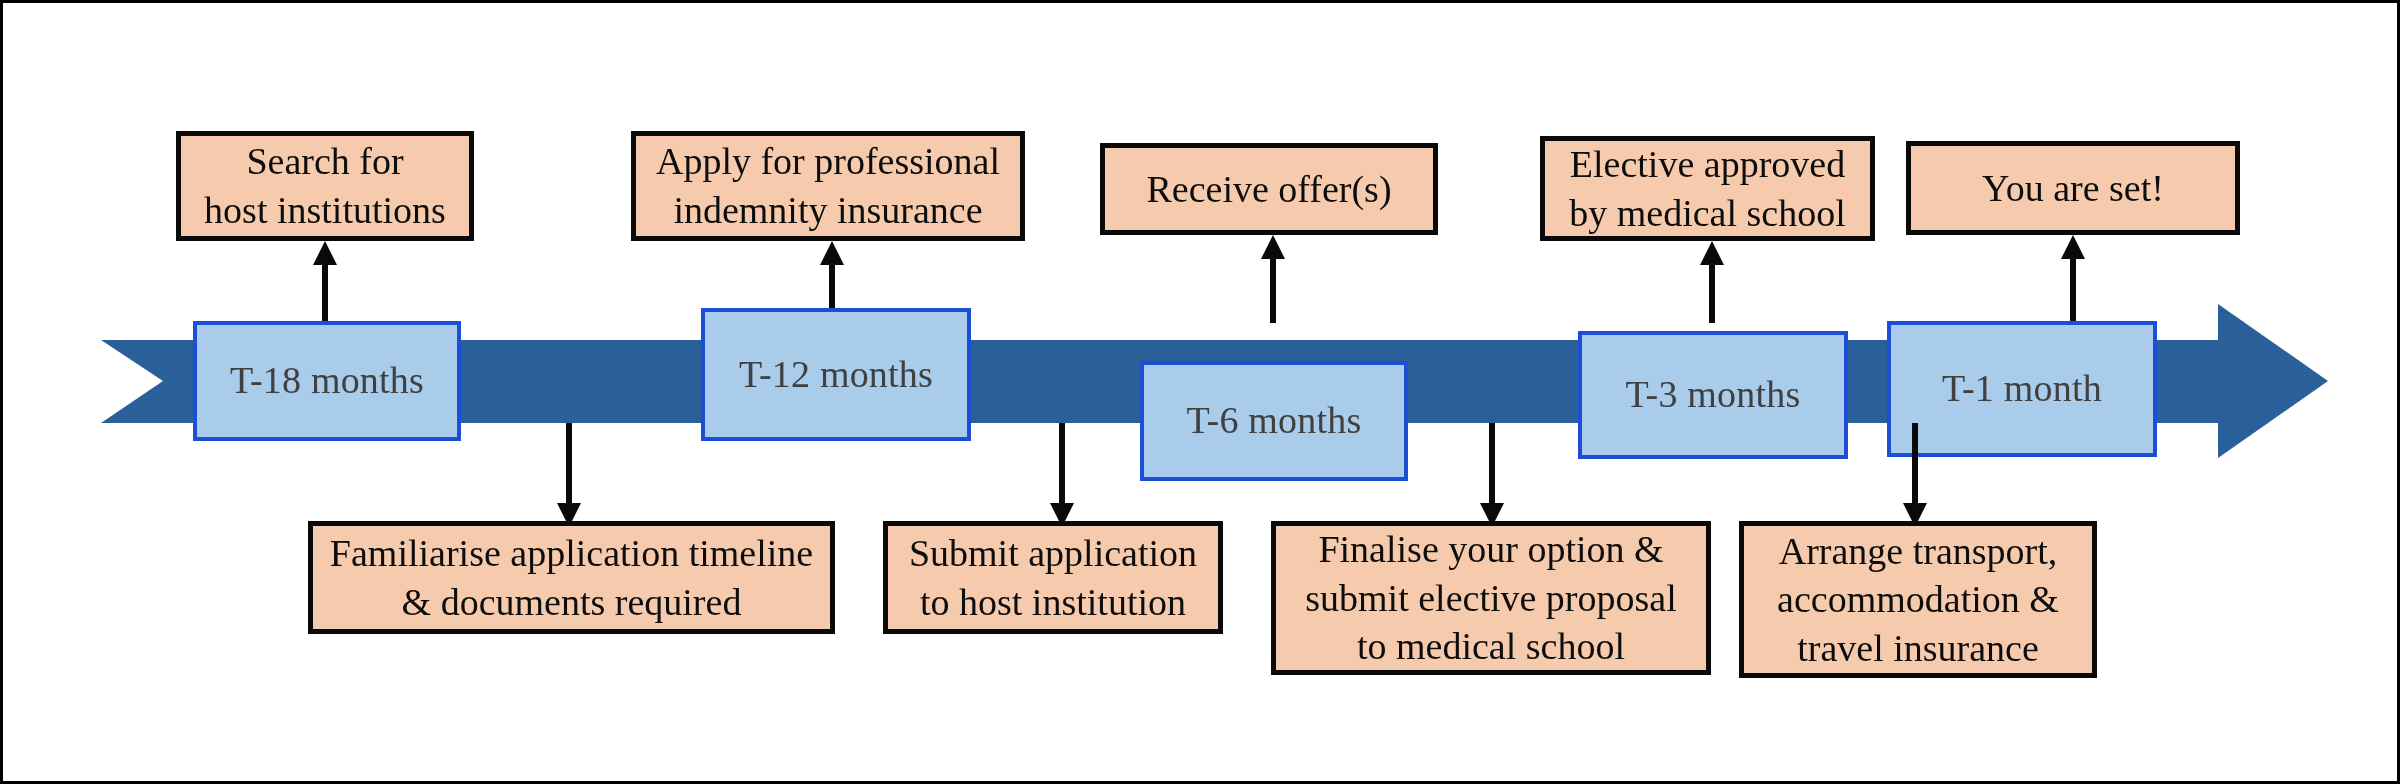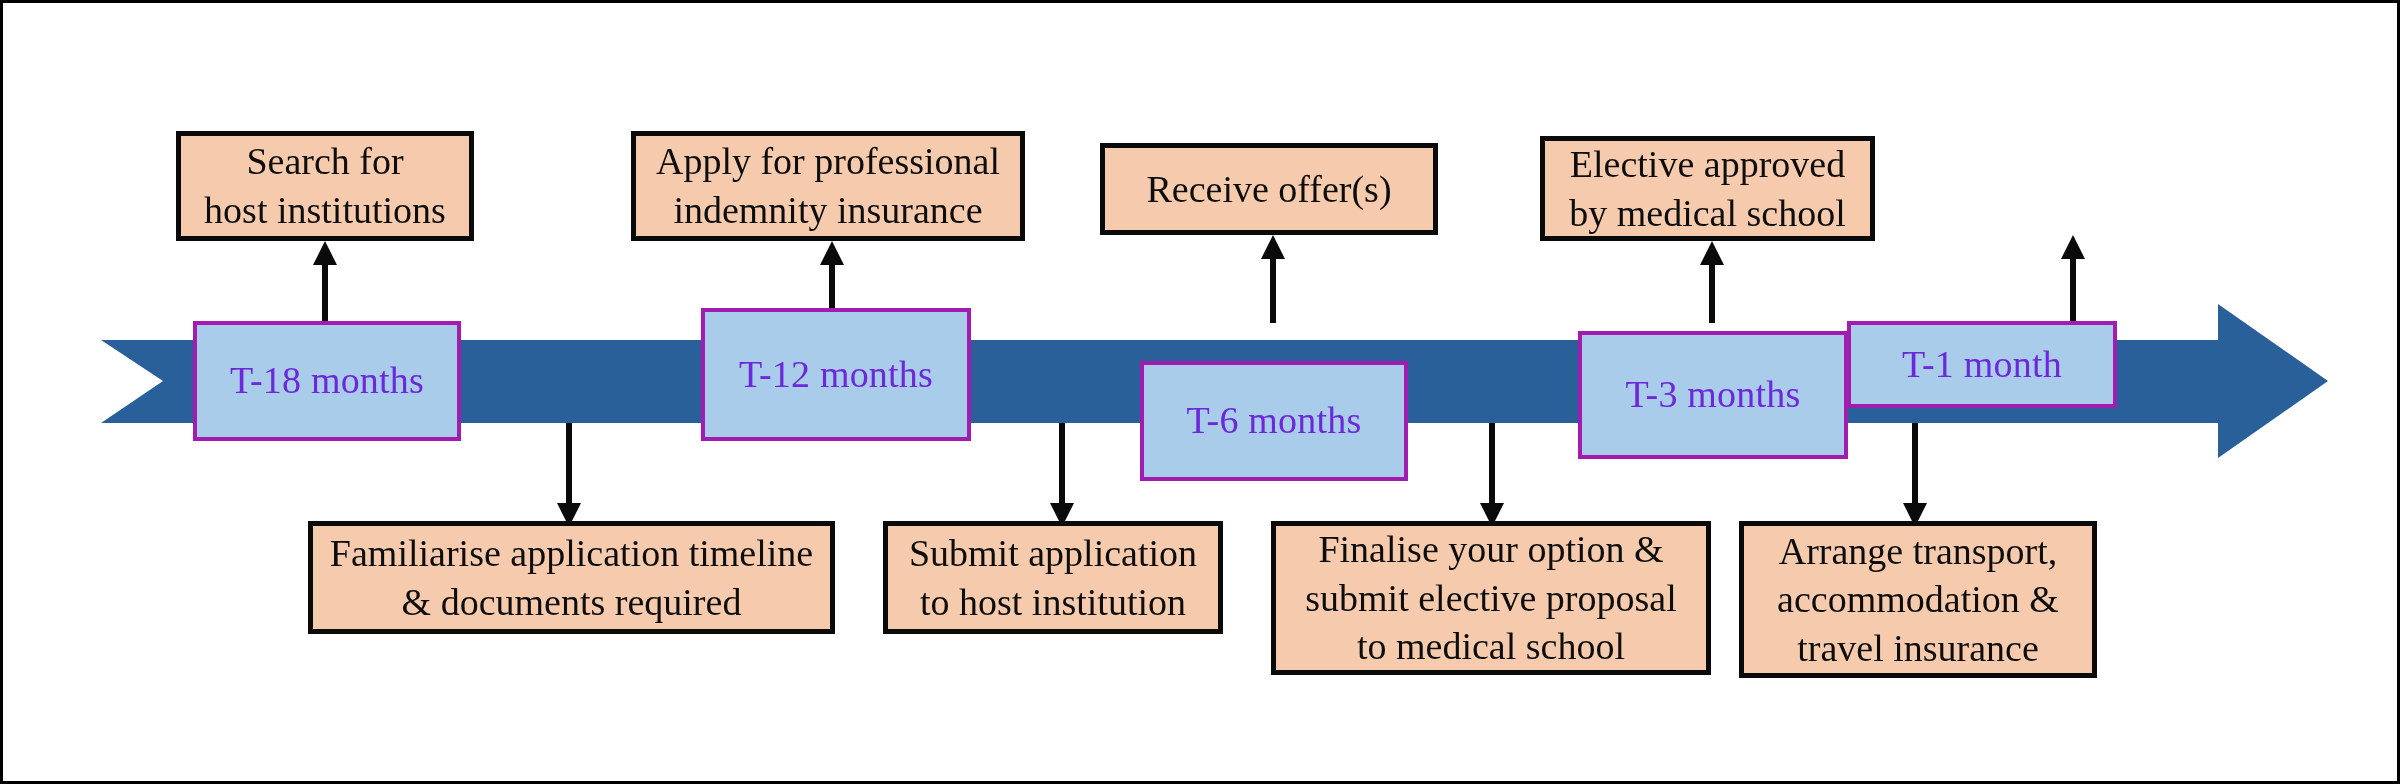--- a/index.html
+++ b/index.html
@@ -11,25 +11,25 @@
     border:3px solid #000000;
     box-sizing:border-box;
     overflow:hidden;
   }
   
   #band-layer{position:absolute;left:0;top:0;width:2400px;height:784px;}
   
   .milestone{
     position:absolute;
     background:#A9CCEA;
-    border:4px solid #a21caf;
+    border:4px solid #1d4ed8;
     box-sizing:border-box;
     display:flex;align-items:center;justify-content:center;
     text-align:left;
-    color:#6d28d9;
+    color:#404040;
     font-size:38px;
     line-height:1.15;
     letter-spacing:.2px;
   }
   
   .info{
     position:absolute;
     background:#F6CBAD;
     border:5px solid #0a0a0a;
     box-sizing:border-box;
@@ -61,20 +61,23 @@
     <span>Apply for professional
 indemnity insurance</span>
   </div>
   <div class="info" style="left:1097px;top:140px;width:338px;height:92px;">
     <span>Receive offer(s)</span>
   </div>
   <div class="info" style="left:1537px;top:133px;width:335px;height:105px;">
     <span>Elective approved
 by medical school</span>
   </div>
+  <div class="info" style="left:1903px;top:138px;width:334px;height:94px;">
+    <span>You are set!</span>
+  </div>
 
   <svg class="conn" style="left:305px;top:238px;width:34px;height:82px;" viewBox="0 0 34 82">
     <line x1="17" y1="82" x2="17" y2="16" stroke="#0a0a0a" stroke-width="6"></line>
     <polygon points="17,0 5,24 29,24" fill="#0a0a0a"></polygon>
   </svg>
   <svg class="conn" style="left:812px;top:238px;width:34px;height:82px;" viewBox="0 0 34 82">
     <line x1="17" y1="82" x2="17" y2="16" stroke="#0a0a0a" stroke-width="6"></line>
     <polygon points="17,0 5,24 29,24" fill="#0a0a0a"></polygon>
   </svg>
   <svg class="conn" style="left:1253px;top:232px;width:34px;height:88px;" viewBox="0 0 34 88">
@@ -95,21 +98,21 @@
   </div>
   <div class="milestone" style="left:698px;top:305px;width:270px;height:133px;">
     <span>T-12 months</span>
   </div>
   <div class="milestone" style="left:1137px;top:318px;width:268px;height:120px;margin-top:40px;">
     <span>T-6 months</span>
   </div>
   <div class="milestone" style="left:1575px;top:328px;width:270px;height:128px;">
     <span>T-3 months</span>
   </div>
-  <div class="milestone" style="left:1844px;top:318px;width:270px;height:87px;">
+  <div class="milestone" style="left:1884px;top:318px;width:270px;height:136px;">
     <span>T-1 month</span>
   </div>
 
   <svg class="conn" style="left:549px;top:420px;width:34px;height:104px;" viewBox="0 0 34 104">
     <line x1="17" y1="0" x2="17" y2="88" stroke="#0a0a0a" stroke-width="6"></line>
     <polygon points="17,104 5,80 29,80" fill="#0a0a0a"></polygon>
   </svg>
   <svg class="conn" style="left:1042px;top:420px;width:34px;height:104px;" viewBox="0 0 34 104">
     <line x1="17" y1="0" x2="17" y2="88" stroke="#0a0a0a" stroke-width="6"></line>
     <polygon points="17,104 5,80 29,80" fill="#0a0a0a"></polygon>

